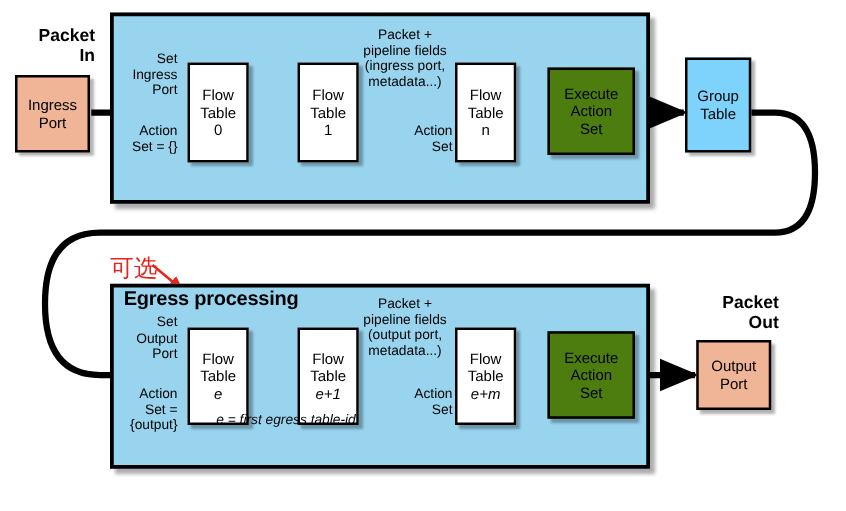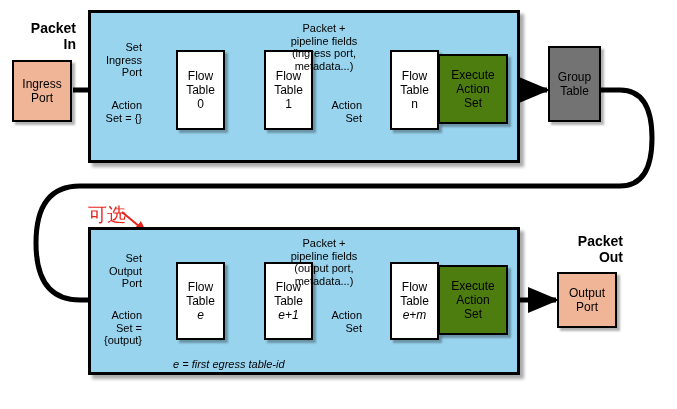--- a/index.html
+++ b/index.html
@@ -51,30 +51,29 @@
     align-items: center;
     justify-content: center;
     text-align: center;
     font-size: 12px;
     line-height: 14px;
     color: #000000;
     box-shadow: 3px 3px 2px rgba(0,0,0,0.3);
   }
   .box.flow {
     background: #ffffff;
-    margin-left: 26px;
   }
   .box.port {
     background: #f0b496;
   }
   .box.exec {
     background: #4d7c0f;
   }
   .box.group {
-    background: #737373;
+    background: #7dd3fc;
   }
   .box span { display: block; }
   .ital { font-style: italic; }
 
   
   .lbl {
     position: absolute;
     font-size: 11px;
     line-height: 12.5px;
     color: #000000;
@@ -204,20 +203,21 @@
 Action
 Set</span>
   </div>
 
   <div class="box group" style="left:548px; top:46px; width:53px; height:76px;">
     <span style="white-space:pre-line;">Group
 Table</span>
   </div>
 
   <div class="panel" style="left:88px; top:227px; width:432px; height:148px;"></div>
+  <div class="panel-title" style="left:99px; top:231px;">Egress processing</div>
 
   <div class="cn-note" style="left:88px; top:202px;">可选</div>
 
   <div class="lbl right" style="left:90px; top:252px; width:52px;">Set
 Output
 Port</div>
   <div class="lbl right" style="left:82px; top:309px; width:60px;">Action
 Set =
 {output}</div>
 
@@ -237,21 +237,21 @@
     <span class="ital">e+m</span>
   </div>
 
   <div class="lbl center" style="left:276px; top:237px; width:96px;">Packet +
 pipeline fields
 (output port,
 metadata...)</div>
   <div class="lbl right" style="left:305px; top:309px; width:57px;">Action
 Set</div>
 
-  <div class="note-ital" style="left:173px; top:358px;font-style:italic;">e = first egress table-id</div>
+  <div class="note-ital" style="left:173px; top:330px;font-style:italic;">e = first egress table-id</div>
 
   <div class="box exec" style="left:438px; top:265px; width:70px; height:70px;">
     <span style="white-space:pre-line;">Execute
 Action
 Set</span>
   </div>
 
   <div class="hdr" style="left:551px; top:233px; width:72px;">Packet
 Out</div>
   <div class="box port" style="left:557px; top:272px; width:60px; height:56px;">

